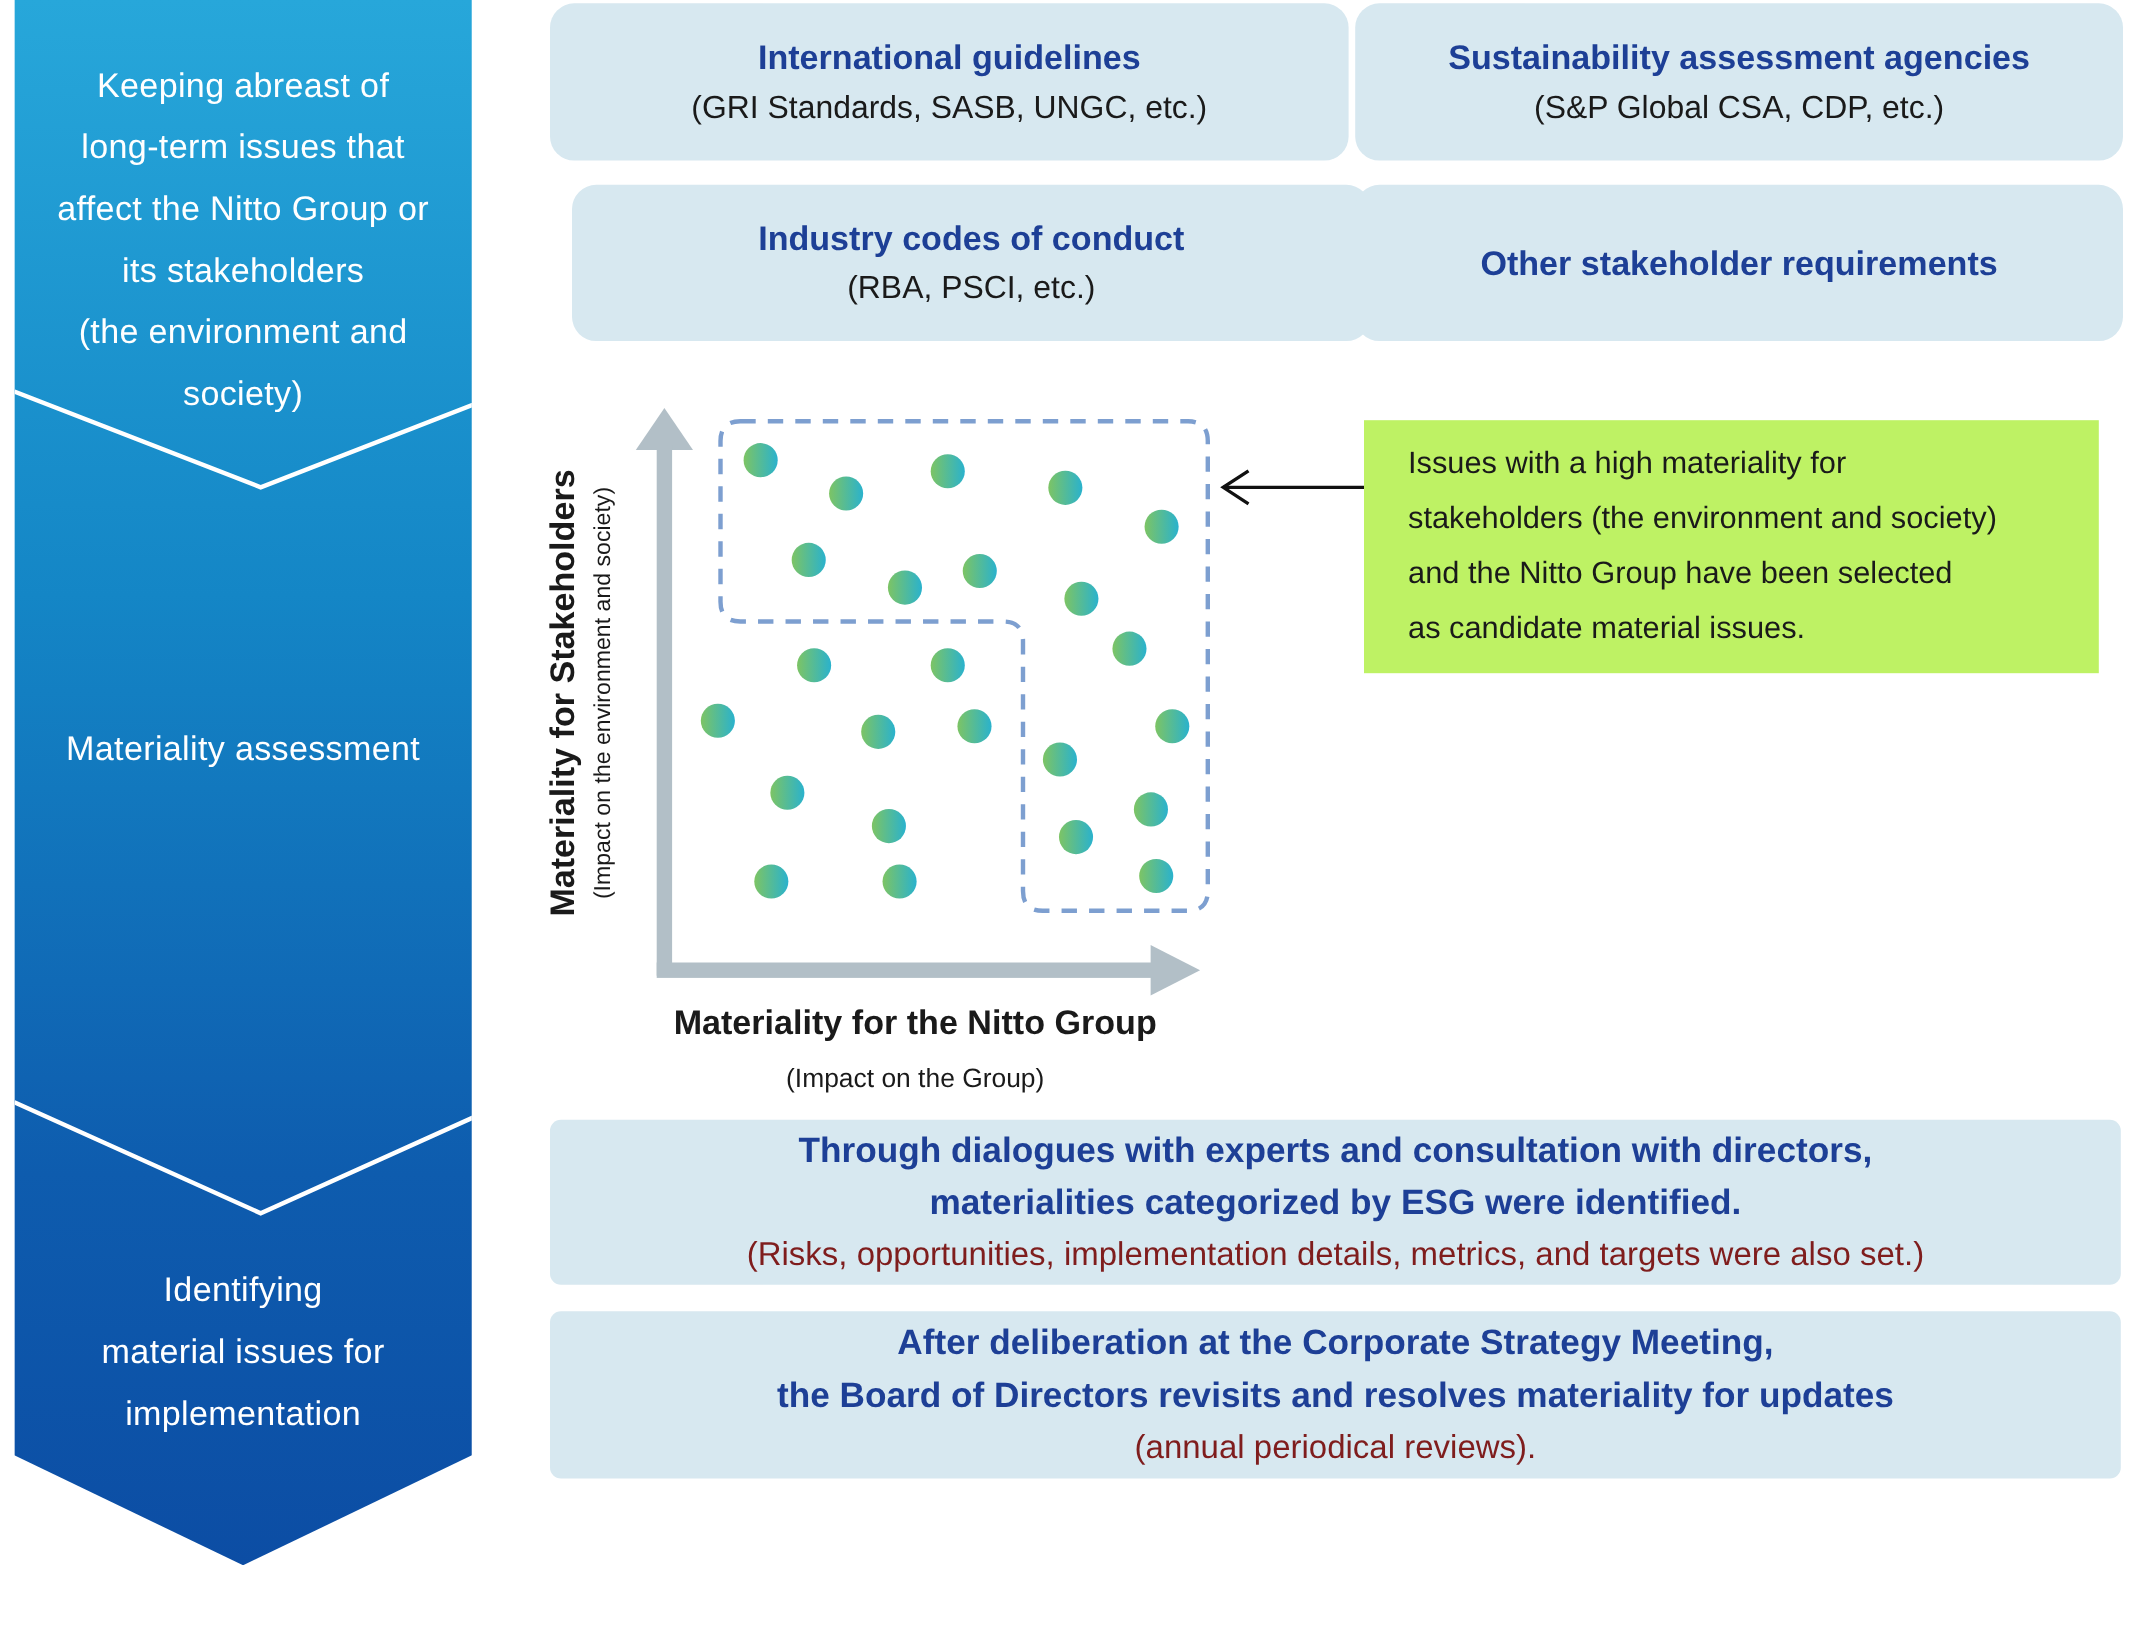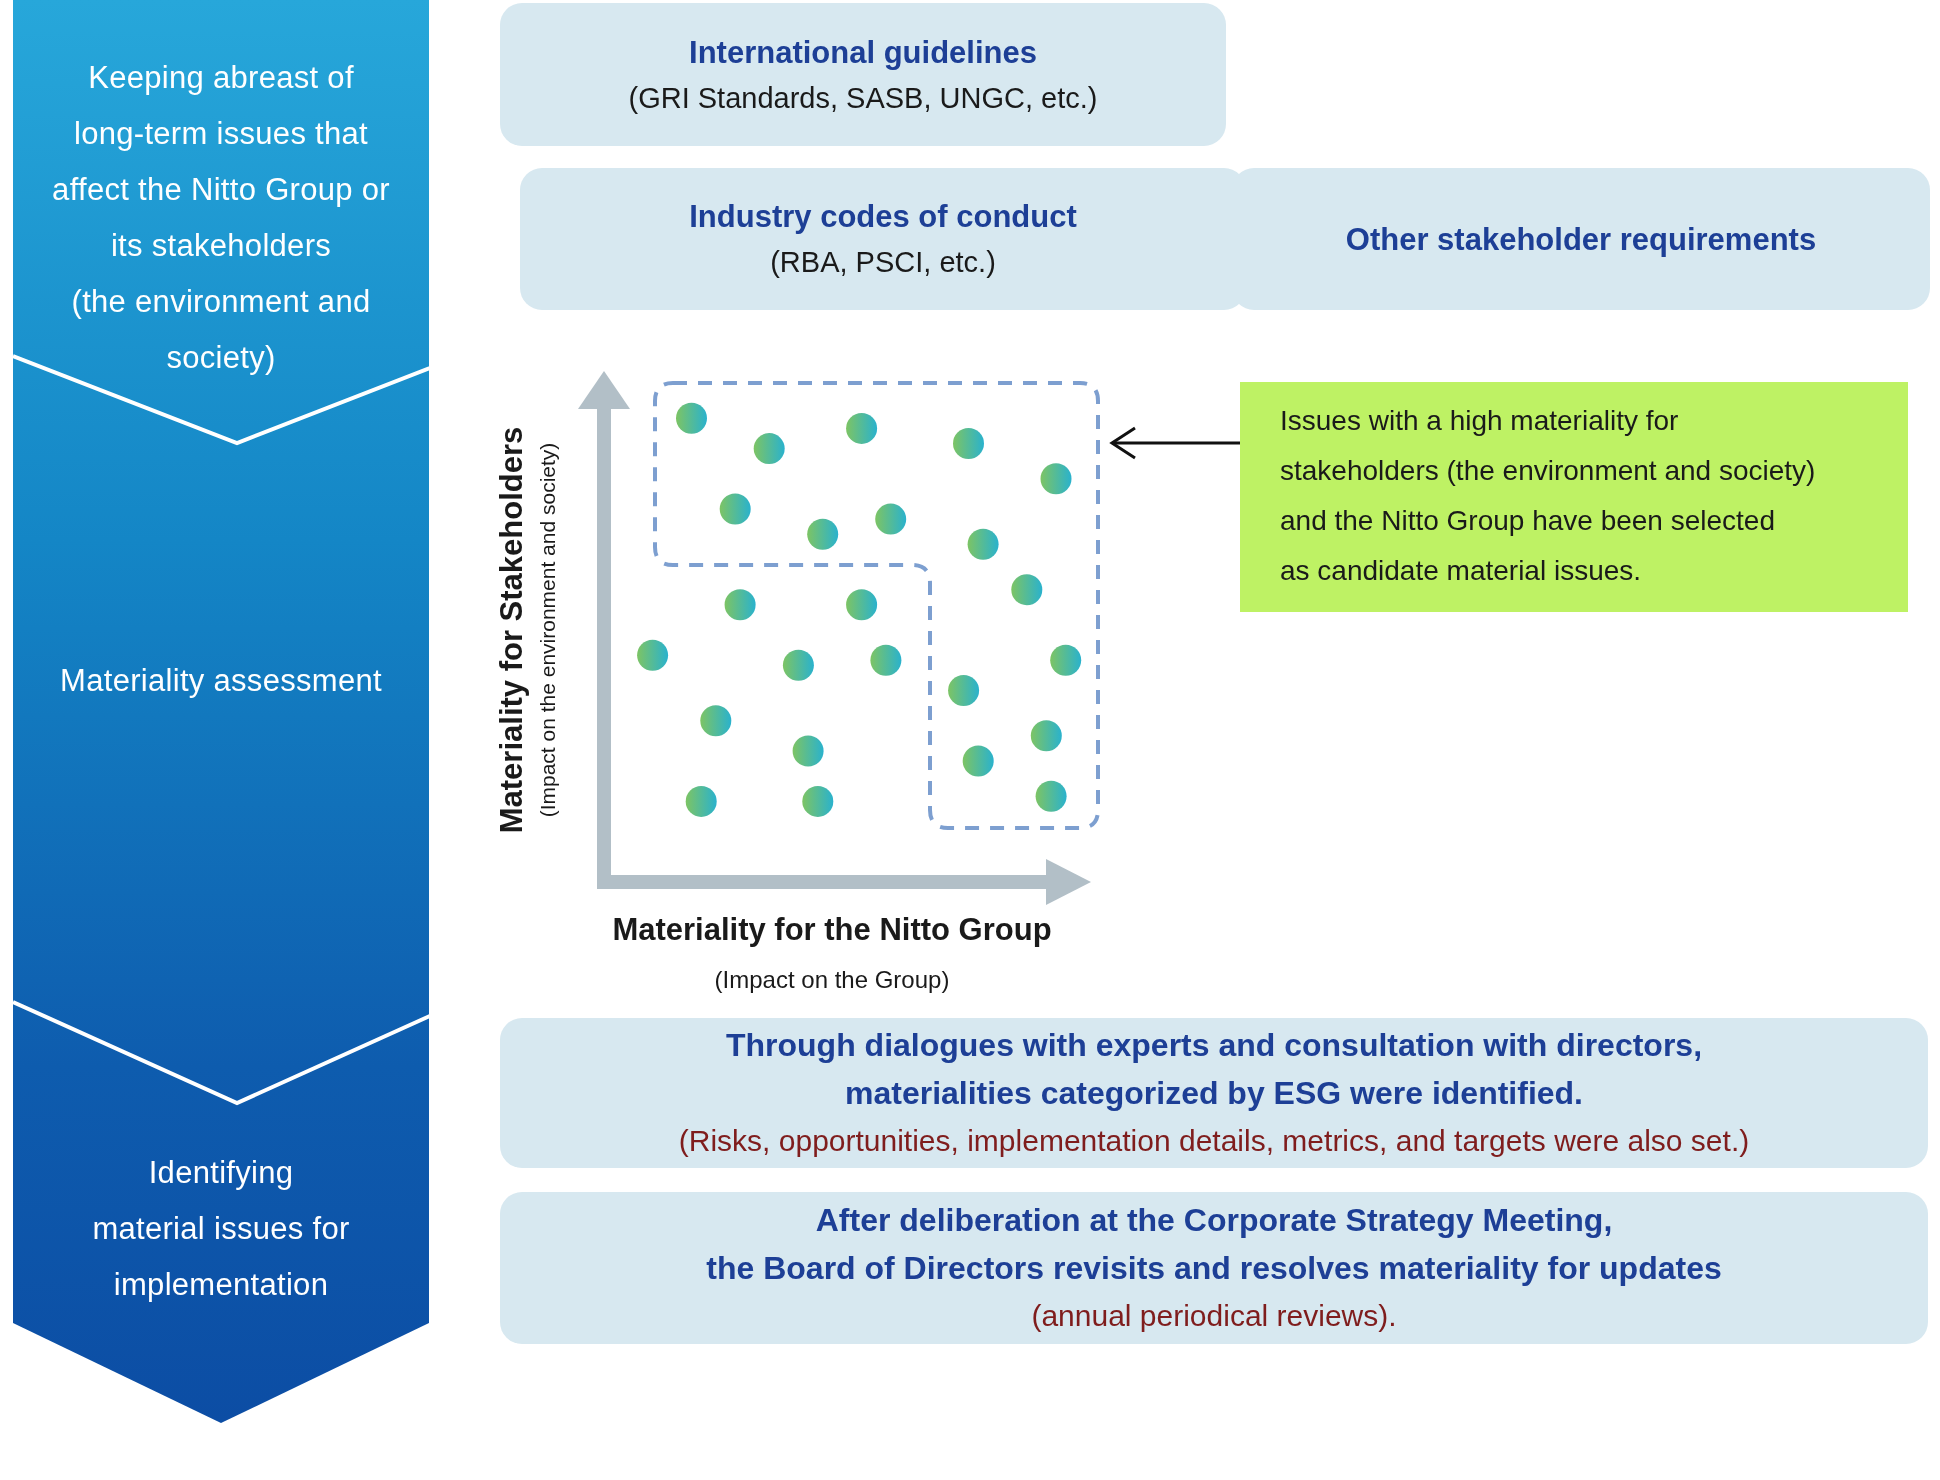--- a/index.html
+++ b/index.html
@@ -37,21 +37,21 @@
   .scatter-svg{position:absolute;left:470px;top:350px;width:700px;height:660px;}
   
   .callout{
     position:absolute;left:1240px;top:382px;width:668px;height:230px;
     background:#bef264;padding:14px 0 0 40px;box-sizing:border-box;
     font-size:28px;line-height:50px;color:#1a1a1a;
   }
   .arrow-svg{position:absolute;left:1095px;top:420px;width:145px;height:46px;}
   
   .outcome-box{
-    position:absolute;left:500px;width:1428px;background:#d7e8f0;border-radius:22px;
+    position:absolute;left:500px;width:1428px;background:#d7e8f0;border-radius:10px;
     display:flex;flex-direction:column;align-items:center;justify-content:center;
     text-align:center;
   }
   .box-e{top:1018px;height:150px;}
   .box-f{top:1192px;height:152px;}
   .outcome-line{color:#1d3f96;font-weight:bold;font-size:32px;line-height:48px;}
   .outcome-note{color:#7f1d1d;font-size:30px;line-height:48px;}
 </style>
 </head>
 <body>
@@ -79,20 +79,24 @@
     </div>
   </div>
 
   <div class="info-box box-a">
     <div class="box-title">International guidelines</div>
     <div class="box-sub">(GRI Standards, SASB, UNGC, etc.)</div>
   </div>
   <div class="info-box box-b">
     <div class="box-title">Industry codes of conduct</div>
     <div class="box-sub">(RBA, PSCI, etc.)</div>
+  </div>
+  <div class="info-box box-c">
+    <div class="box-title">Sustainability assessment agencies</div>
+    <div class="box-sub">(S&amp;P Global CSA, CDP, etc.)</div>
   </div>
   <div class="info-box box-d">
     <div class="box-title">Other stakeholder requirements</div>
   </div>
 
   <svg class="scatter-svg" viewBox="470 350 700 660">
     <defs>
       <linearGradient id="dotGrad" x1="0" y1="0" x2="1" y2="0">
         <stop offset="0" stop-color="#7dc464"></stop>
         <stop offset="1" stop-color="#2ab2cd"></stop>

